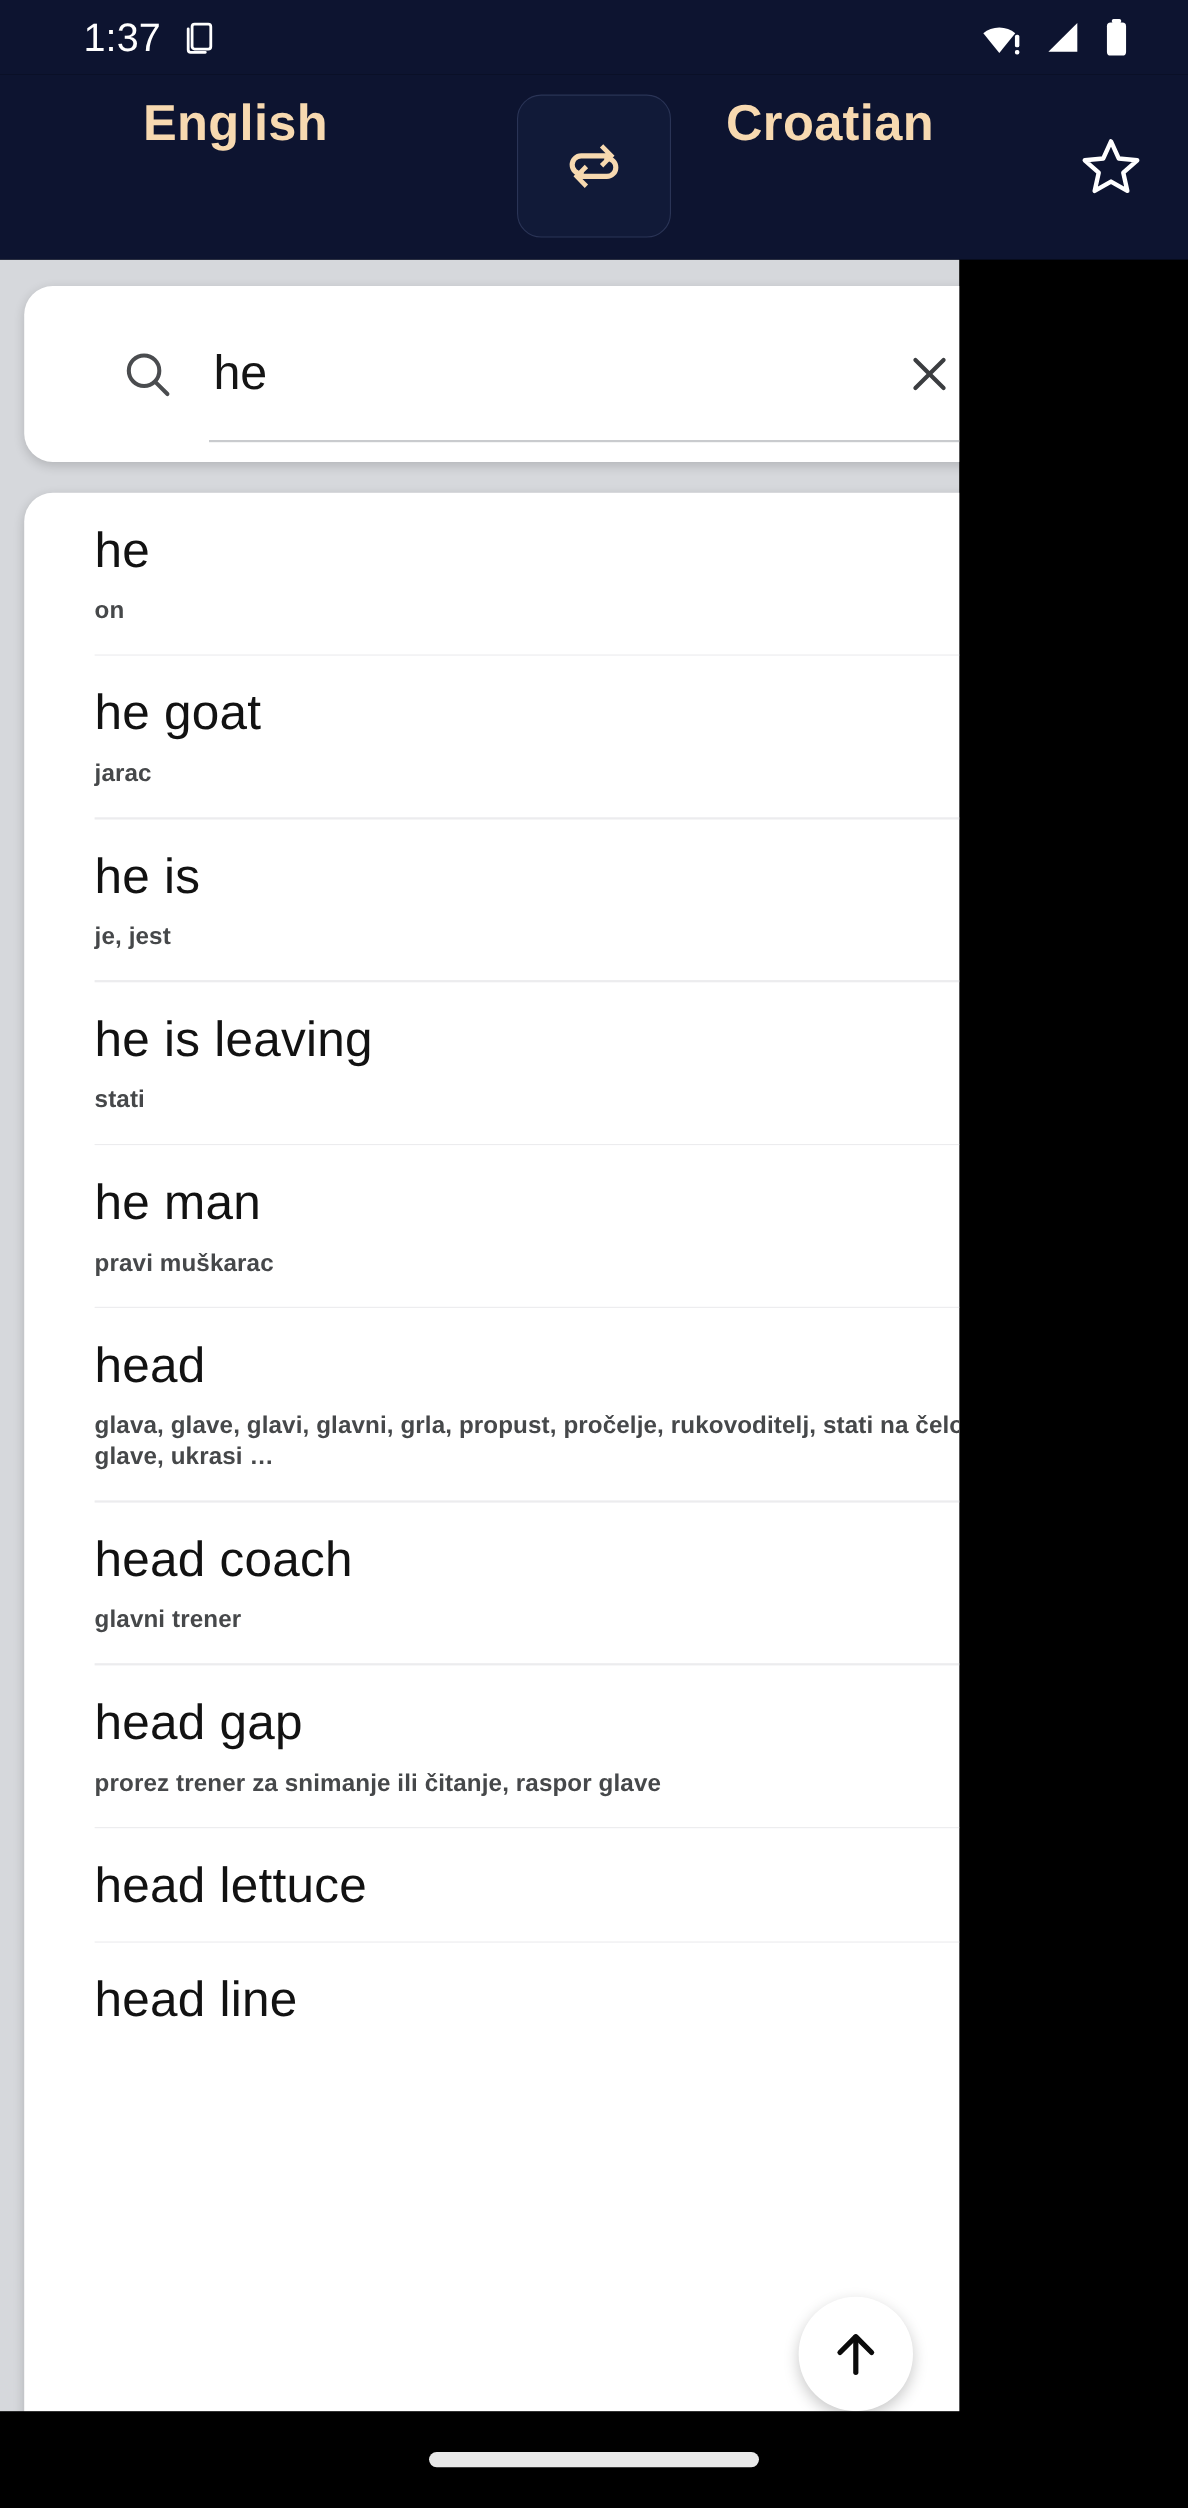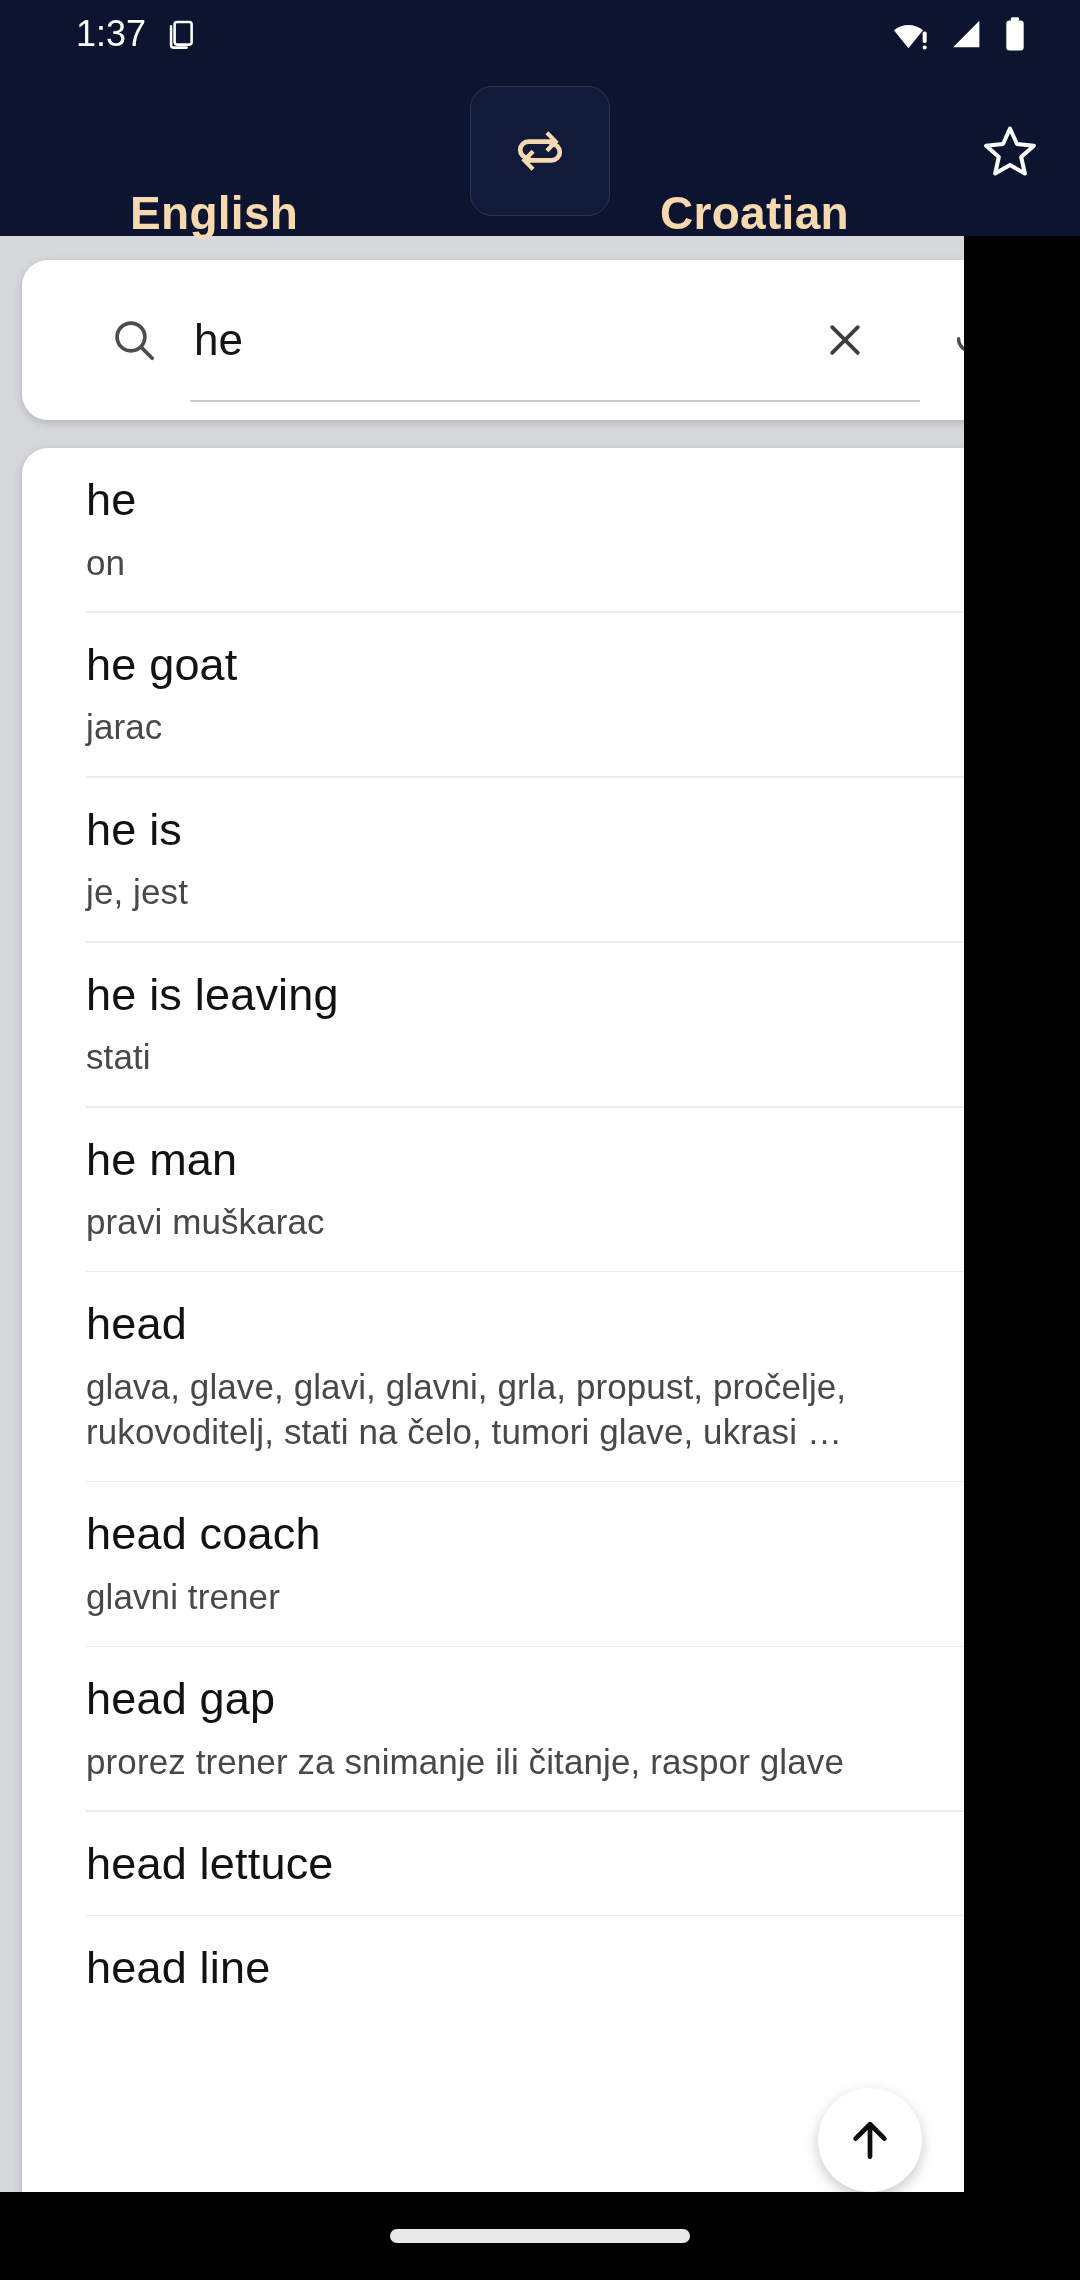--- a/index.html
+++ b/index.html
@@ -34,22 +34,22 @@
     position:absolute; top:68px; left:0; width:1080px; height:168px;
     background:#0d1430;
     border-bottom-left-radius:0; border-bottom-right-radius:0;
     z-index:4;
   }
   .appbar-inner {
     position:relative; width:100%; height:100%;
     display:flex; align-items:center;
   }
   .lang-btn {
-    position:absolute; top:4px; height:100%;
-    display:flex; align-items:flex-end; justify-content:center;
+    position:absolute; top:16px; height:100%;
+    display:flex; align-items:flex-start; justify-content:center;
     color:#f7d9b0; font-size:46px; font-weight:bold;
     letter-spacing:0.3px;
   }
   .lang-src { left:130px; }
   .lang-dst { left:660px; }
   .swap-btn {
     position:absolute; left:470px; top:18px;
     width:140px; height:130px;
     border-radius:22px;
     background:#111a38;
@@ -58,21 +58,21 @@
   }
   .fav-btn {
     position:absolute; right:22px; top:50%; transform:translateY(-50%);
     width:96px; height:96px;
     display:flex; align-items:center; justify-content:center;
   }
 
   
   .page {
     position:absolute; top:236px; left:0;
-    width:964px; height:2044px;
+    width:872px; height:2044px;
     background:#d6d8dc;
     overflow:hidden;
   }
 
   
   .search-card {
     position:absolute; top:24px; left:22px;
     width:1036px; height:160px;
     background:#fff;
     border-radius:26px;
@@ -123,24 +123,25 @@
     padding:28px 40px 26px 64px;
   }
   .result-term {
     font-size:45px;
     color:#121212;
     line-height:1.08;
     letter-spacing:0.2px;
   }
   .result-def {
     margin-top:16px;
-    font-size:35px;
+    font-size:22px;
     color:#46484a;
     line-height:1.28;
     letter-spacing:0.1px;
+    font-weight:bold;
   }
   .result-divider {
     margin:0 64px 0 64px;
     height:1.5px;
     background:#ececee;
   }
 
   
   .fab {
     position:absolute; right:42px; bottom:88px;

